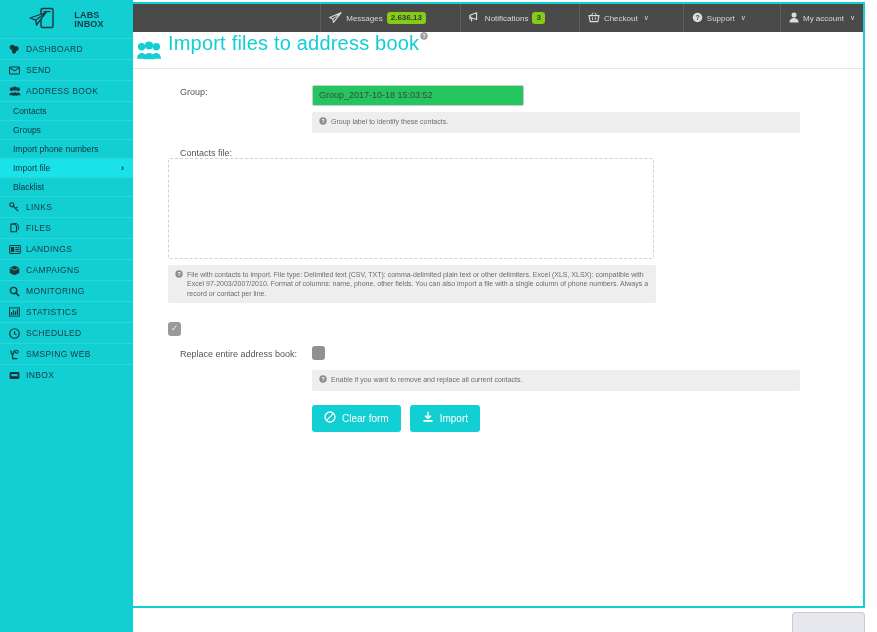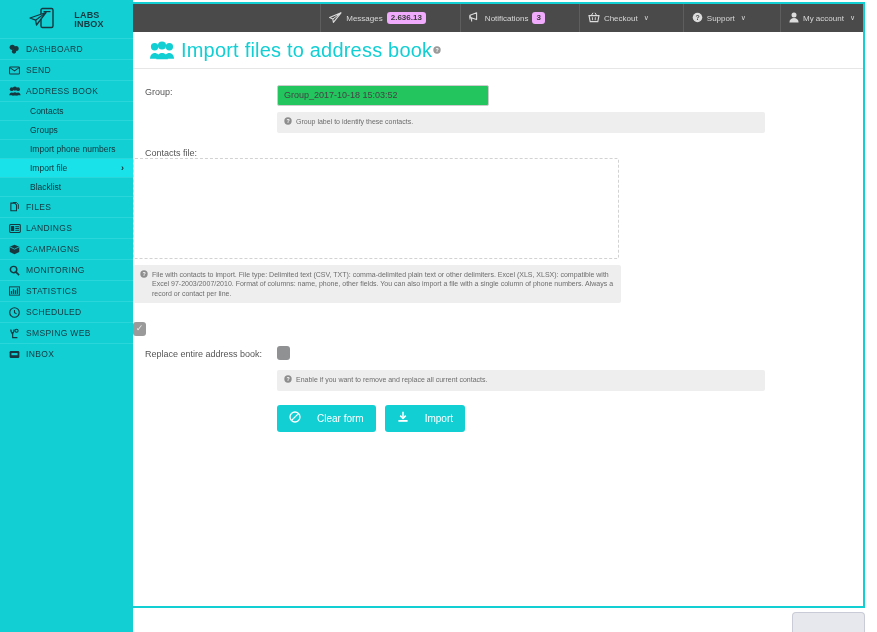--- a/index.html
+++ b/index.html
@@ -57,21 +57,21 @@
     display: inline-flex;
     align-items: center;
     justify-content: flex-start;
     margin-right: 4px;
     color: #17383f;
   }
   .nav-sub {
     display: flex;
     align-items: center;
     height: 19px;
-    padding-left: 30px;
+    padding-left: 13px;
     border-top: 1px solid #2ad6da;
     color: #123238;
     font-size: 8.5px;
     box-sizing: border-box;
     position: relative;
   }
   .nav-sub.active {
     background: #19e2e8;
     font-weight: normal;
   }
@@ -108,21 +108,21 @@
     align-items: center;
     gap: 4px;
     padding: 0 8px;
     color: #d8d8d8;
     font-size: 8px;
     border-left: 1px solid #5e5e5e;
     white-space: nowrap;
     margin-left: 26px;
   }
   .tb-badge {
-    background: #f0abfc;
+    background: #84cc16;
     color: #3a3a3a;
     font-size: 8px;
     font-weight: bold;
     border-radius: 3px;
     padding: 1px 4px;
     line-height: 10px;
   }
   .tb-caret { font-size: 7px; margin-left: 2px; }
 
   #content {
@@ -131,41 +131,40 @@
     right: 12px;
     bottom: 24px;
     background: #ffffff;
     border-right: 2px solid #12cfd4;
     border-bottom: 2px solid #12cfd4;
     box-sizing: border-box;
   }
   .page-head {
     height: 36px;
     display: flex;
-    align-items: center;
-    padding-left: 17px;
+    padding-left: 4px;
     border-bottom: 1px solid #e6e6e6;
   }
   .page-title {
     font-size: 20px;
     color: #12cfd4;
     font-weight: normal;
     letter-spacing: .2px;
   }
   .title-ico { margin-right: 7px; display: inline-flex; align-items: center; }
   .help-sup {
     display: inline-block;
     vertical-align: super;
     font-size: 7px;
     margin-left: 1px;
   }
 
   
   .form-area { padding: 15px 0 0 0; }
-  .form-row { display: flex; margin-bottom: 0; }
+  .form-row { display: flex; margin-bottom: 0; padding-left: 35px; }
   .form-label {
     width: 144px;
     padding-left: 12px;
     font-size: 9px;
     color: #555555;
     box-sizing: border-box;
     padding-top: 3px;
   }
   .form-field { width: 488px; }
   .text-input {
@@ -218,21 +217,21 @@
   .btn {
     background: #12cfd4;
     color: #ffffff;
     border: none;
     border-radius: 3px;
     height: 27px;
     padding: 0 12px;
     font-size: 10px;
     display: inline-flex;
     align-items: center;
-    gap: 16px;
+    gap: 6px;
     font-family: "Liberation Sans", sans-serif;
     cursor: pointer;
   }
   .chat-widget {
     position: absolute;
     right: 12px;
     bottom: 0px;
     width: 73px;
     height: 20px;
     background: #e7e8ed;
@@ -311,20 +310,30 @@
       <span>Import phone numbers</span>
     </div>
     <div class="nav-sub active">
       <span>Import file</span>
       <span class="chev">›</span>
     </div>
     <div class="nav-sub">
       <span>Blacklist</span>
     </div>
 
+    <div class="nav-item">
+      <span class="nav-ico">
+        <svg width="11" height="10" viewBox="0 0 12 11">
+            <circle cx="3" cy="3" r="2.2" fill="none" stroke="#17383f" stroke-width="1.3"></circle>
+            <path d="M4.6 4.6 L10 10" stroke="#17383f" stroke-width="1.3"></path>
+            <path d="M7 7 L9.5 5.5" stroke="#17383f" stroke-width="1.2"></path>
+          </svg>
+      </span>
+      <span>LINKS</span>
+    </div>
 
     <div class="nav-item">
       <span class="nav-ico">
         <svg width="11" height="10" viewBox="0 0 12 11">
             <path d="M2 1.2h4.2l2 2v6.4H2z" fill="none" stroke="#17383f" stroke-width="1.2"></path>
             <path d="M4.2 0.6h4l2 2v5" fill="none" stroke="#17383f" stroke-width="1.1"></path>
           </svg>
       </span>
       <span>FILES</span>
     </div>

